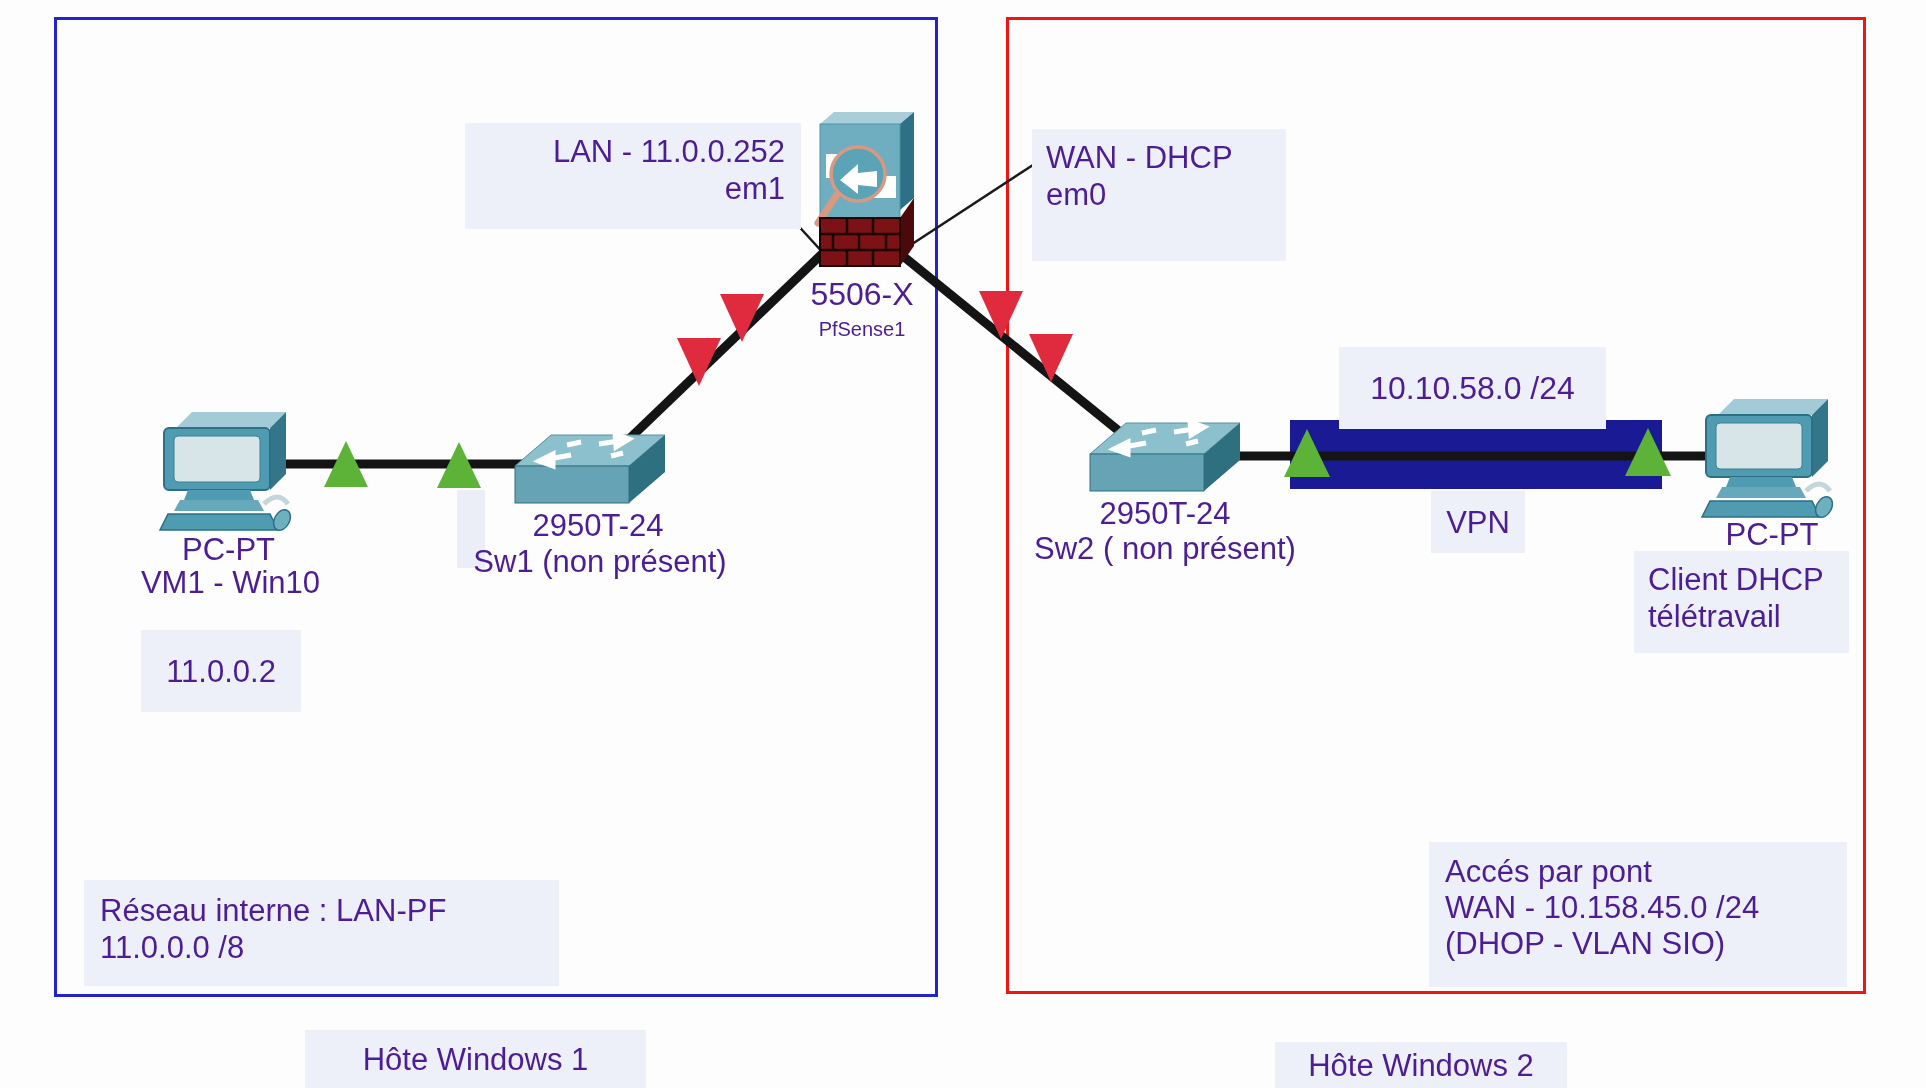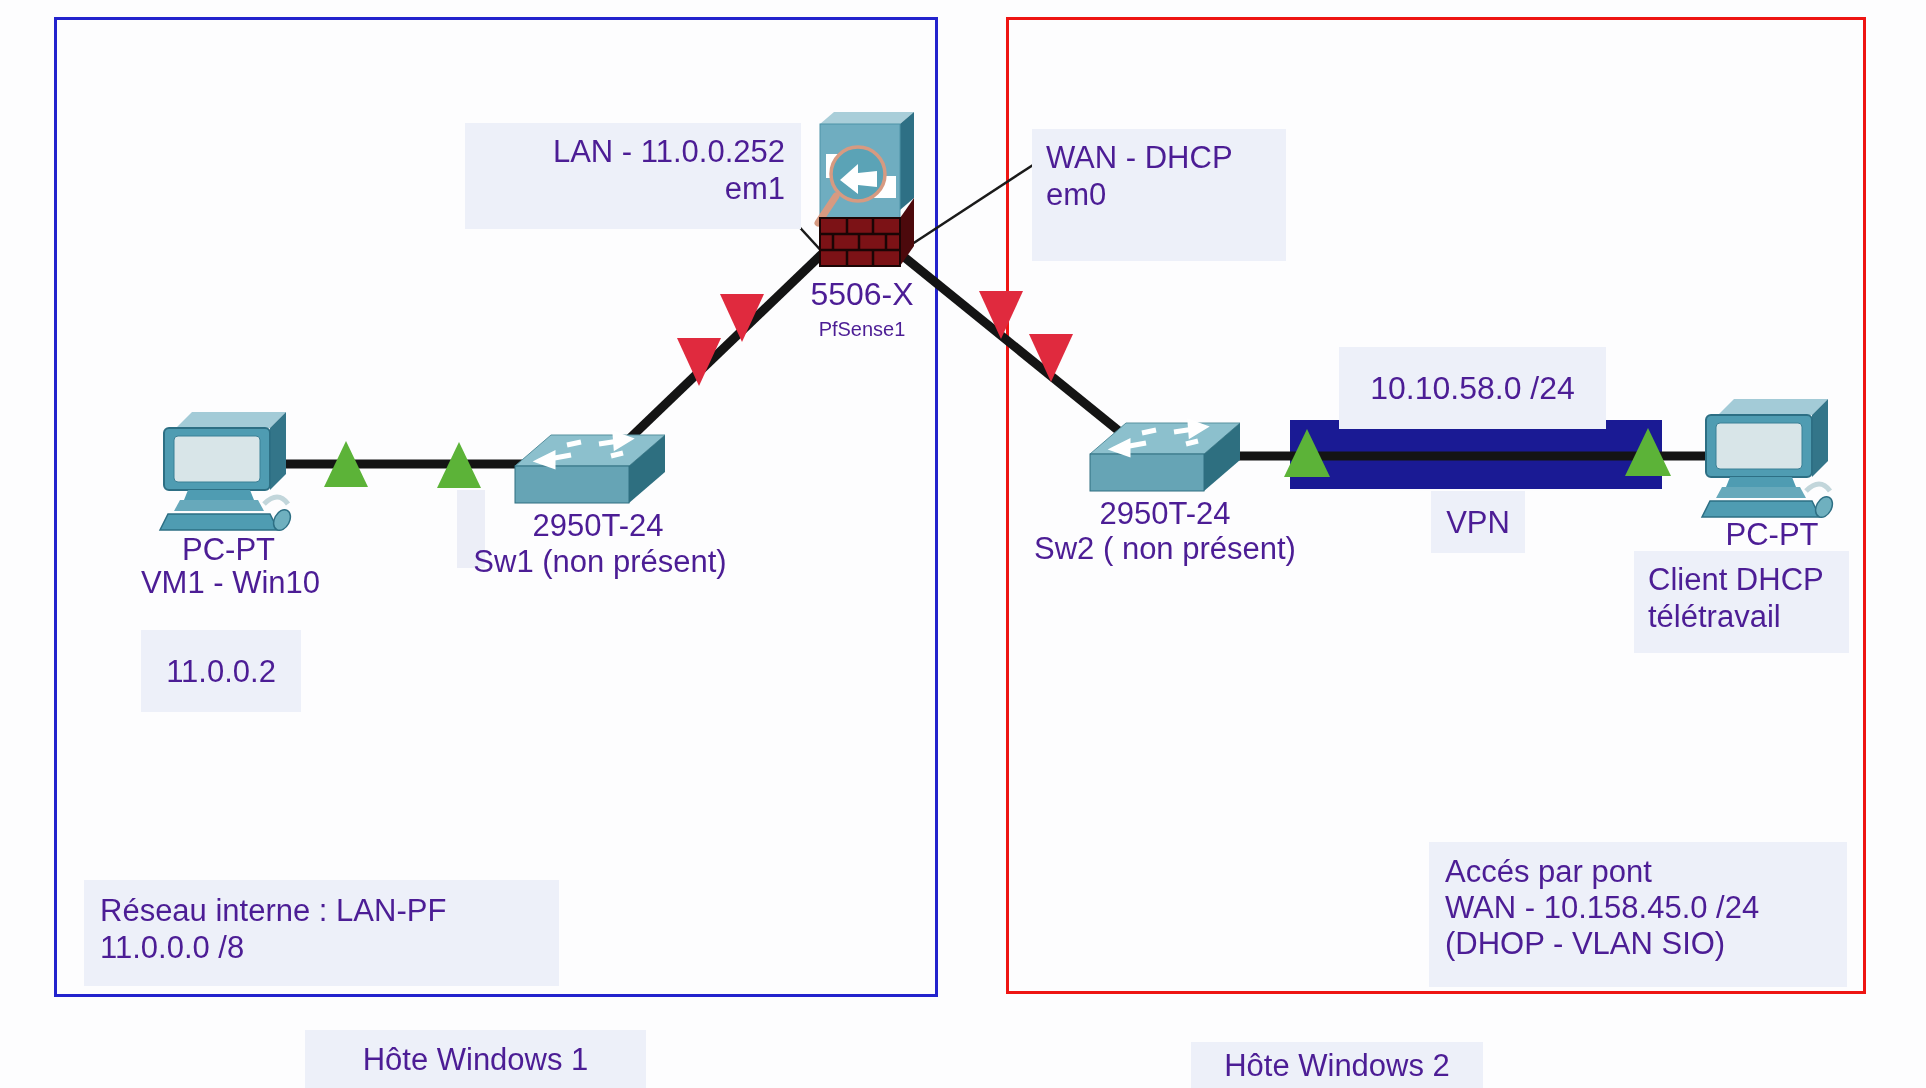--- a/index.html
+++ b/index.html
@@ -160,17 +160,17 @@
   </div>
   <div class="note flexc" style="left:305px;top:1030px;width:341px;height:58px;">
     <span class="lbl" style="position:static;">Hôte Windows 1</span>
   </div>
 
   <div class="note" style="left:1429px;top:842px;width:418px;height:145px;padding:12px 0 0 16px;">
     <div class="lbl" style="position:static;line-height:36px;">Accés par pont</div>
     <div class="lbl" style="position:static;line-height:36px;">WAN - 10.158.45.0 /24</div>
     <div class="lbl" style="position:static;line-height:36px;">(DHOP - VLAN SIO)</div>
   </div>
-  <div class="note flexc" style="left:1191px;top:1042px;width:292px;height:46px;">
+  <div class="note flexc" style="left:1275px;top:1042px;width:292px;height:46px;">
     <span class="lbl" style="position:static;">Hôte Windows 2</span>
   </div>
 
 </div>
 
 </body></html>

